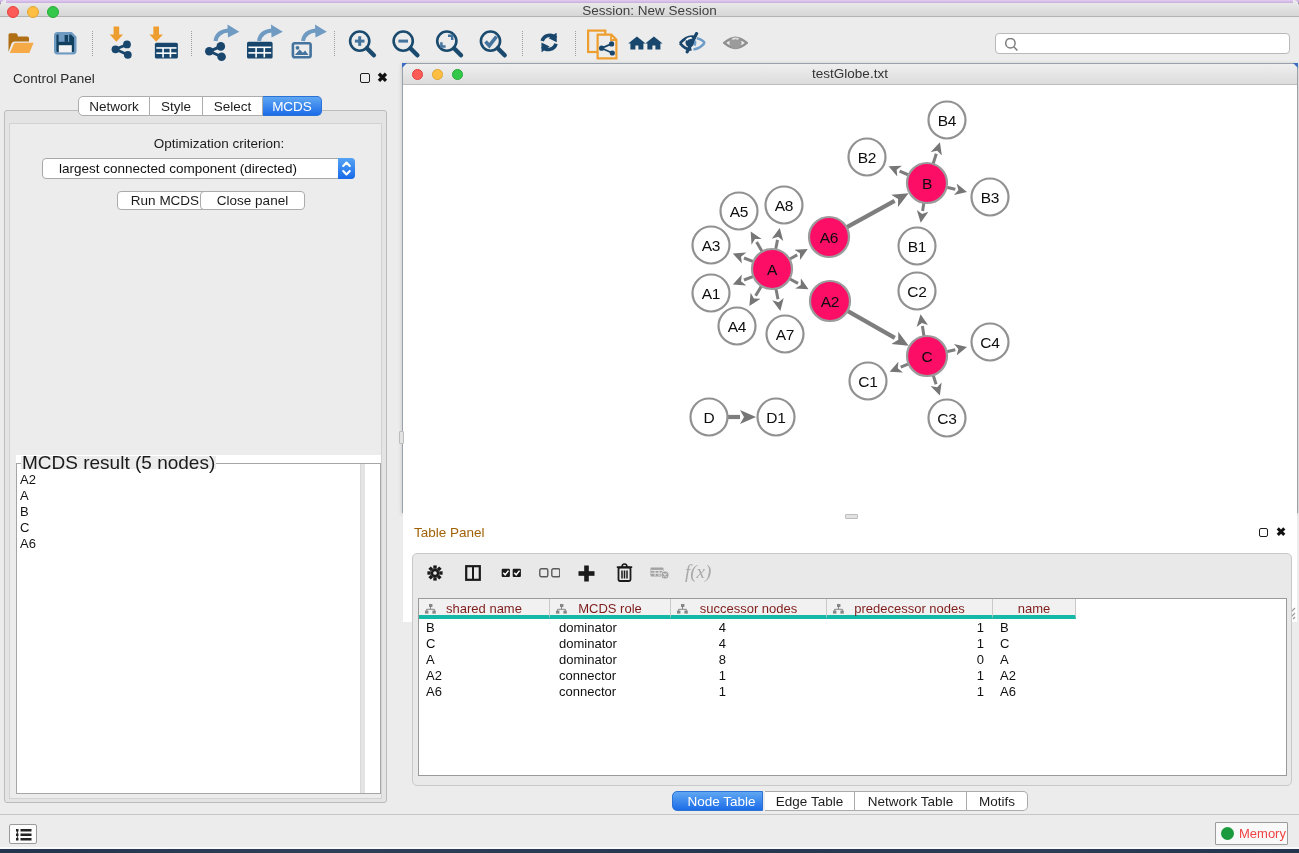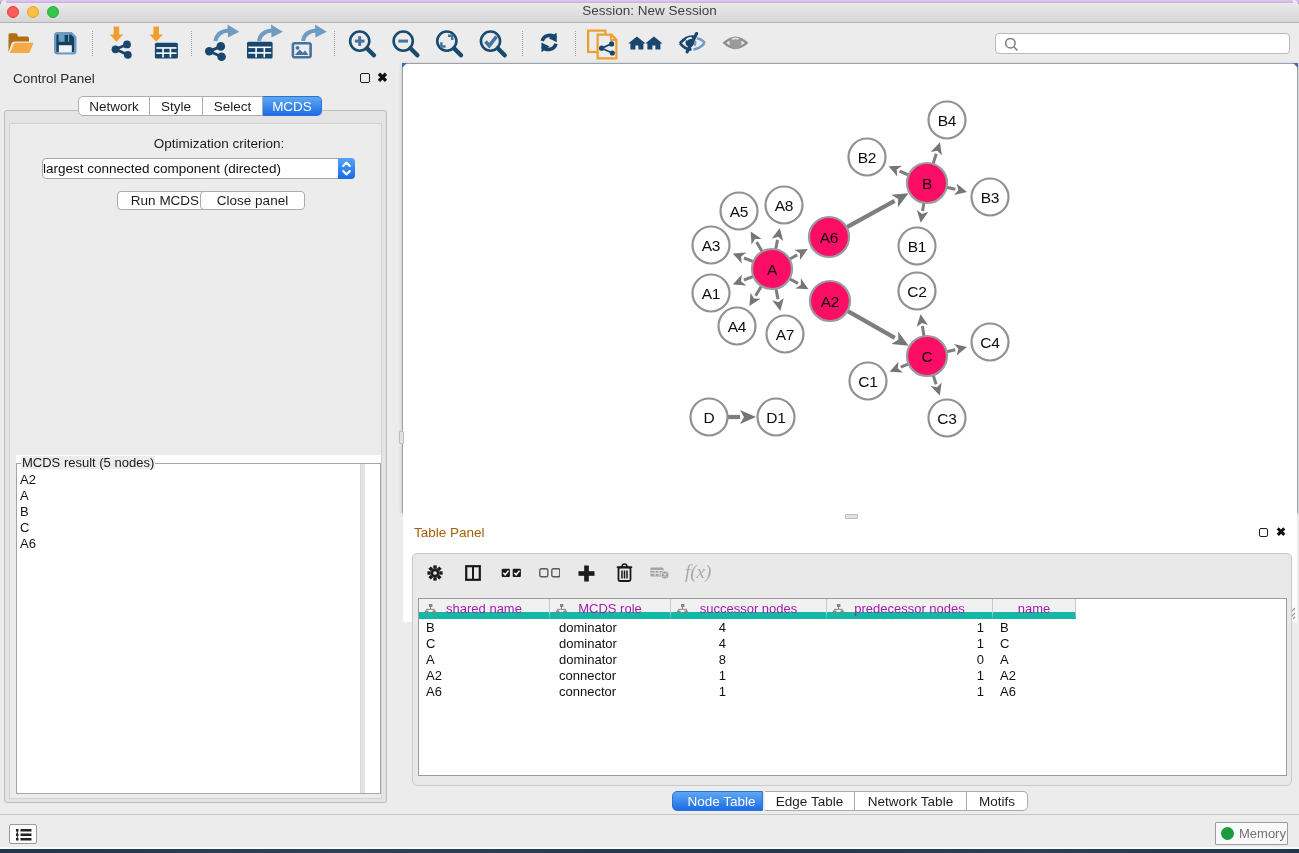--- a/index.html
+++ b/index.html
@@ -1,59 +1,59 @@
 <!DOCTYPE html>
 <html><head>
 <meta charset="utf-8">
 <style>
 * { margin:0; padding:0; box-sizing:border-box; }
 html,body { width:1299px; height:853px; overflow:hidden; }
 body { font-family:"Liberation Sans",sans-serif; background:#181f2b; position:relative; }
 .abs { position:absolute; }
 #deskTop { left:0; top:0; width:1299px; height:3px; background:linear-gradient(#dcc3ec,#b392cf); }
 #app { left:0; top:0; width:1299px; height:847px; background:#ececec; border-radius:6px 6px 0 0; }
-#titlebar { left:0; top:0; width:1299px; height:23px; background:linear-gradient(#eeedee,#d7d6d7); border-bottom:1px solid #b3b3b3; border-radius:6px 6px 0 0; }
+#titlebar { left:0; top:0; width:1299px; height:17px; background:linear-gradient(#eeedee,#d7d6d7); border-bottom:1px solid #b3b3b3; border-radius:6px 6px 0 0; }
 .tl { position:absolute; top:6px; width:12px; height:12px; border-radius:50%; }
 #title { width:100%; text-align:center; font-size:13.5px; color:#3f3f3f; line-height:21px; }
 #toolbar { left:0; top:23px; width:1299px; height:41px; }
 .sep { position:absolute; top:8px; height:25px; width:0; border-left:1px dotted #9f9f9f; }
 #searchbox { left:995px; top:10px; width:295px; height:21px; background:#fff; border:1px solid #b9b9b9; border-radius:4px; }
 
 #cpTitle { left:13px; top:71px; font-size:13.5px; color:#2a2a2a; }
 .winbtn-sq { width:10px; height:10px; border:1.6px solid #1d1d1d; border-radius:2px; }
 .winbtn-x { font-size:13px; font-weight:bold; color:#111; line-height:12px; }
 .tab { position:absolute; top:96px; height:20px; background:#fff; border:1px solid #acacac; font-size:13.5px; color:#1d1d1d; text-align:center; line-height:19px; }
 .tabsel { background:linear-gradient(#5fa7f2,#1c6ce8); color:#fff; border-color:#2b72d7; }
 #tabpane { left:4px; top:110px; width:383px; height:693px; border:1px solid #bcbcbc; background:#e4e4e4; border-radius:3px; }
 #cpInner { left:9px; top:123px; width:373px; height:676px; border:1px solid #d2d2d2; background:#ececec; }
 #optlabel { left:9px; top:136px; width:420px; text-align:center; font-size:13.5px; color:#1c1c1c; }
-#combo { left:42px; top:158px; width:313px; height:21px; background:#fff; border:1px solid #a8a8a8; border-radius:4px; font-size:13.5px; color:#101010; line-height:19px; padding-left:0; }
+#combo { left:42px; top:158px; width:313px; height:21px; background:#fff; border:1px solid #a8a8a8; border-radius:4px; font-size:13.5px; color:#101010; line-height:19px; padding-left:16px; }
 #combocap { left:338px; top:158px; width:17px; height:21px; border-radius:0 4px 4px 0; background:linear-gradient(#55a3f5,#176ae9); }
 .btn { position:absolute; height:19px; background:#fff; border:1px solid #ababab; border-radius:4px; font-size:13.5px; color:#1c1c1c; text-align:center; line-height:17px; }
 #fieldset { left:16px; top:455px; width:365px; height:339px; background:#fff; }
 #fieldsetborder { left:16px; top:462.5px; width:365px; height:331.5px; border:1px solid #a6a6a6; }
-#legend { left:21px; top:456px; font-size:13px; color:#1a1a1a; background:#ececec; padding:0 1px; line-height:13px; }
+#legend { left:21px; top:456px; font-size:19px; color:#1a1a1a; background:#ececec; padding:0 1px; line-height:13px; }
 #mcdslist { left:20px; top:472px; font-size:13px; color:#141414; line-height:16px; }
 #listsb { left:360px; top:464px; width:5px; height:329px; background:#e4e4e4; border-left:1px solid #d8d8d8; }
 
 #netwin { left:402px; top:63px; width:896px; height:450px; background:#fff; border:1px solid #99a2ab; box-shadow:0 1px 4px rgba(0,0,0,0.18); }
 #nettitle { left:0; top:0; width:100%; height:21px; background:linear-gradient(#efefef,#dcdcdc); border-bottom:1px solid #bdbdbd; }
 #netlabel { width:100%; text-align:center; font-size:13.5px; color:#333; line-height:20px; }
 #netcanvas { left:0; top:21px; width:894px; height:537px; background:#fff; }
 
 #tpTitle { left:414px; top:525px; font-size:13.5px; color:#a16207; }
 #tpbox { left:412px; top:553px; width:880px; height:233px; background:#e9e9e9; border:1px solid #c9c9c9; border-radius:5px; }
 #tbl { left:418px; top:598px; width:869px; height:178px; background:#fff; border:1px solid #9a9a9a; }
-.th { position:absolute; top:0; height:20px; background:#f1f1f1; border-right:1px solid #c9c9c9; border-bottom:7px solid #14b8a6; font-size:13px; color:#a21caf; text-align:center; line-height:19px; }
+.th { position:absolute; top:0; height:20px; background:#f1f1f1; border-right:1px solid #c9c9c9; border-bottom:4px solid #14b8a6; font-size:13px; color:#7f1d1d; text-align:center; line-height:19px; }
 .td { position:absolute; font-size:13px; color:#101010; height:16px; line-height:16px; }
 .btab.tabsel { background:linear-gradient(#5fa7f2,#1c6ce8); color:#fff; border-color:#2b72d7; }
 .btab { position:absolute; top:791px; height:20px; background:#fff; border:1px solid #ababab; font-size:13.5px; color:#1d1d1d; text-align:center; line-height:19px; }
 
 #statusbar { left:0; top:814px; width:1299px; height:33px; background:#ececec; border-top:1px solid #c6c6c6; }
-#memorybtn { left:1215px; top:822px; width:73px; height:23px; background:#f9f9f9; border:1px solid #9c9c9c; border-radius:1px; font-size:13px; color:#737373; line-height:21px; white-space:nowrap; overflow:hidden; }
+#memorybtn { left:1215px; top:822px; width:73px; height:23px; background:#f9f9f9; border:1px solid #9c9c9c; border-radius:1px; font-size:13px; color:#ef4444; line-height:21px; white-space:nowrap; overflow:hidden; }
 #listbtn { left:9px; top:824px; width:28px; height:20px; background:#fcfcfc; border:1px solid #9a9a9a; border-radius:2px; }
 </style>
 </head>
 <body>
 <div class="abs" id="deskTop"></div>
 <div class="abs" style="left:6px;top:0;width:1287px;height:2.5px;background:linear-gradient(#e2cdf0,#c9addf);z-index:50;"></div>
 <div class="abs" id="app">
   <div class="abs" id="titlebar">
     <div class="tl" style="left:7px;background:#fc5b57;border:1px solid #e2423e;"></div>
     <div class="tl" style="left:27px;background:#fdbe41;border:1px solid #e0a535;"></div>
@@ -208,20 +208,26 @@
 
   <div class="abs" id="fieldset"></div>
   <div class="abs" id="fieldsetborder"></div>
   <div class="abs" id="listsb"></div>
   <div class="abs" id="legend">MCDS result (5 nodes)</div>
   <div class="abs" id="mcdslist">A2<br>A<br>B<br>C<br>A6</div>
 
   <div class="abs" id="netwin">
     <div class="abs" style="left:-1px;top:-1px;width:0;height:0;border-top:5px solid #3c6cc4;border-right:5px solid transparent;z-index:3"></div>
     <div class="abs" style="right:-1px;top:-1px;width:0;height:0;border-top:5px solid #3c6cc4;border-left:5px solid transparent;z-index:3"></div>
+    <div class="abs" id="nettitle">
+      <div class="tl" style="left:9px;top:5px;width:10.5px;height:10.5px;background:#fc5b57;border:1px solid #e2423e;"></div>
+      <div class="tl" style="left:29px;top:5px;width:10.5px;height:10.5px;background:#fdbe41;border:1px solid #e0a535;"></div>
+      <div class="tl" style="left:49px;top:5px;width:10.5px;height:10.5px;background:#34c84a;border:1px solid #2aaa38;"></div>
+      <div id="netlabel">testGlobe.txt</div>
+    </div>
     <div class="abs" id="netcanvas">
       <svg width="895" height="424" viewBox="0 0 895 424" style="position:absolute;left:0;top:3px">
 <defs>
 <marker id="ar" markerUnits="userSpaceOnUse" markerWidth="13" markerHeight="12.5" refX="0" refY="6.25" orient="auto">
               <path d="M0,0.4 L12,6.25 L0,12.1 L3.2,6.25 z" fill="#767676"></path>
             </marker>
 <marker id="arb" markerUnits="userSpaceOnUse" markerWidth="17" markerHeight="15" refX="0" refY="7.5" orient="auto">
               <path d="M0,0.5 L16,7.5 L0,14.5 L4,7.5 z" fill="#767676"></path>
             </marker>
 </defs>

